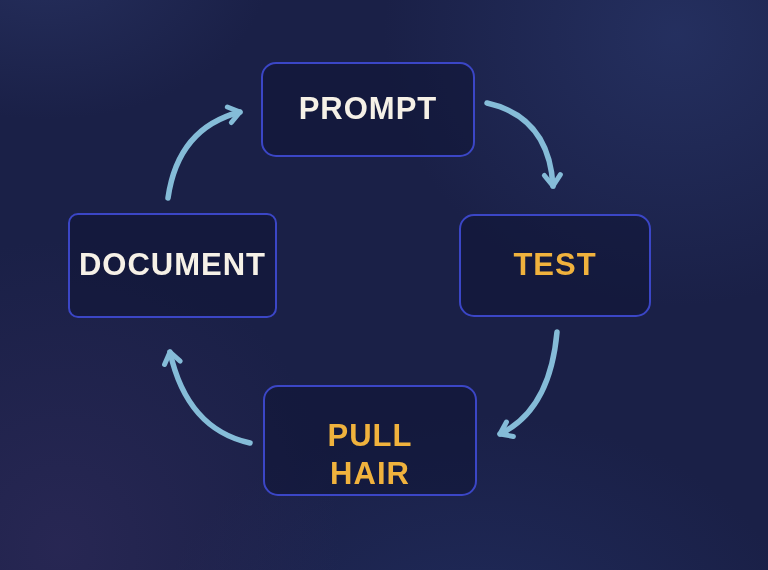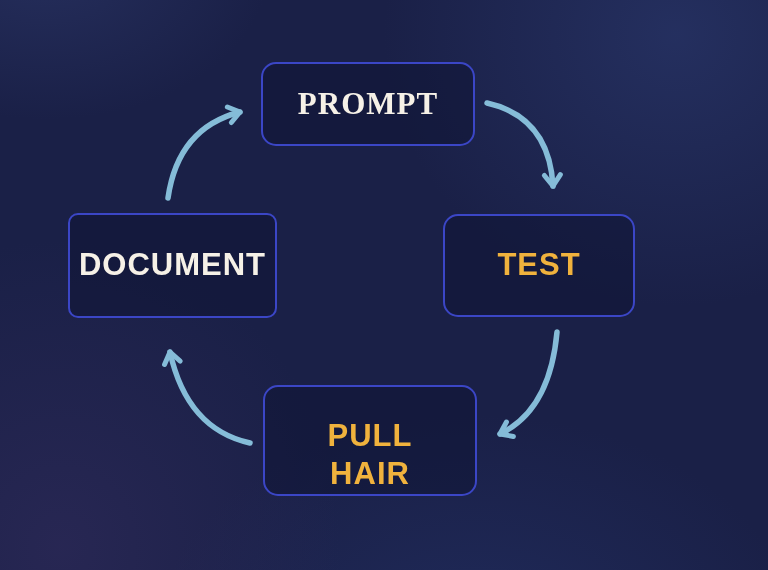--- a/index.html
+++ b/index.html
@@ -47,22 +47,22 @@
   }
   .node-label {
     font-size: 31px;
     font-weight: 700;
     letter-spacing: 1px;
     text-align: center;
     line-height: 1.25;
     color: #f6f1e7;
   }
   .text-yellow .node-label { color: #f0b23d; }
-  .node-prompt   { left: 261px; top:  62px; width: 214px; height:  84px; font-family: Liberation Serif, serif; }
-  .node-test     { left: 443px; top: 214px; width: 192px; height: 103px; }
+  .node-prompt   { left: 261px; top:  62px; width: 214px; height:  95px; }
+  .node-test     { left: 459px; top: 214px; width: 192px; height: 103px; }
   .node-document { left:  68px; top: 213px; width: 209px; height: 105px; border-radius: 10px; }
   .node-pullhair { left: 263px; top: 385px; width: 214px; height: 111px; align-items: flex-end; }
   .node-pullhair .node-label { max-width: 130px; }
 </style>
 </head>
 <body>
 
 <div class="canvas">
 
   <svg class="arrows-layer" viewBox="0 0 768 570" xmlns="http://www.w3.org/2000/svg" aria-hidden="true">

